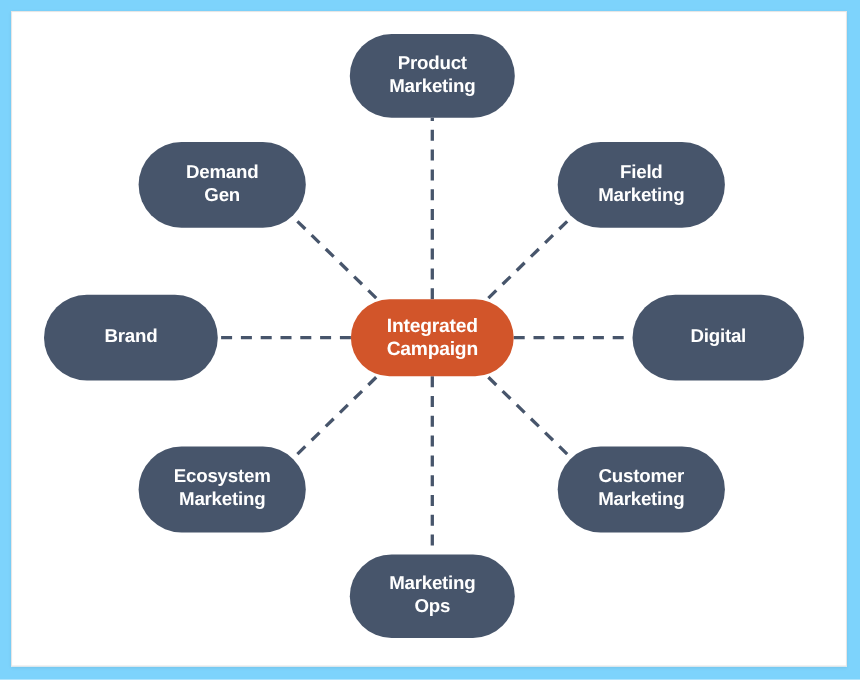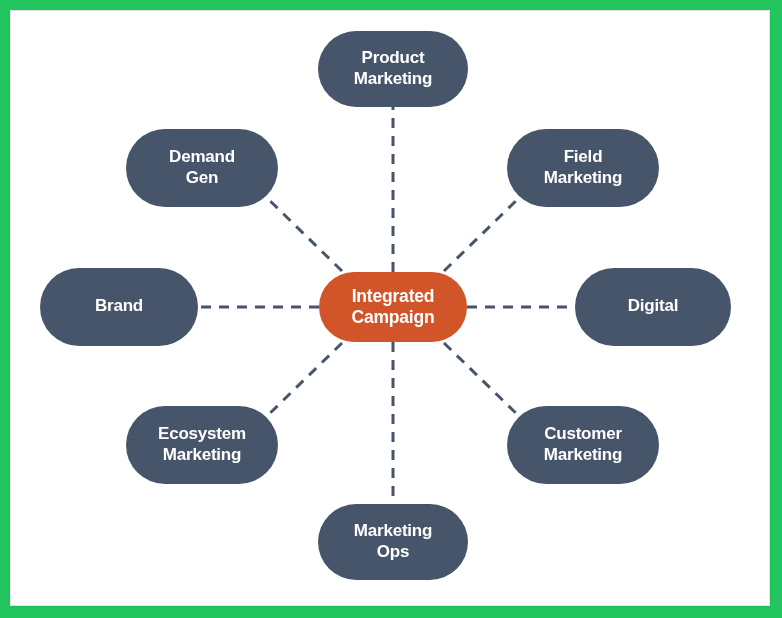--- a/index.html
+++ b/index.html
@@ -7,21 +7,21 @@
     padding: 0;
     background: #ffffff;
   }
   body {
     font-family: "Liberation Sans", sans-serif;
   }
   #canvas {
     position: relative;
     width: 782px;
     height: 618px;
-    background: #22c55e;
+    background: #7dd3fc;
     overflow: hidden;
   }
   
   #frame {
     position: absolute;
     left: 10px;
     top: 10px;
     width: 760px;
     height: 596px;
     box-sizing: border-box;

